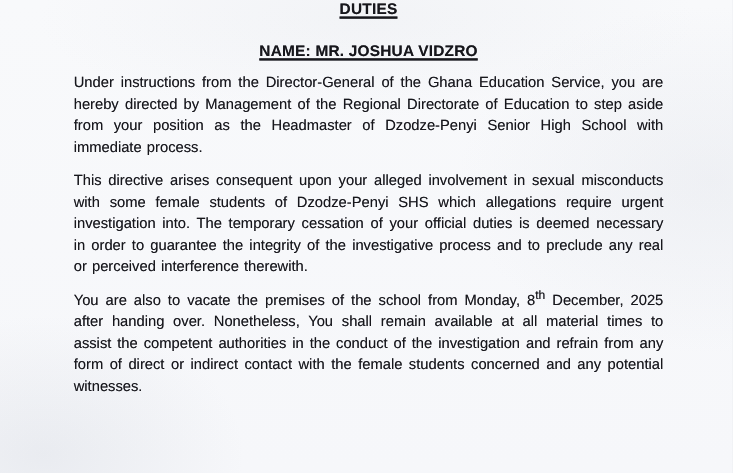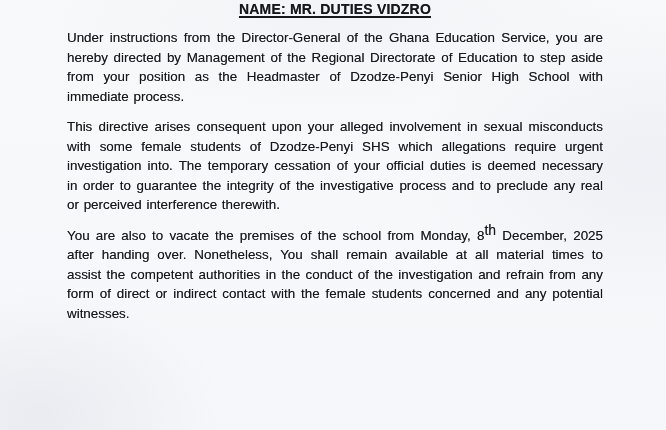--- a/index.html
+++ b/index.html
@@ -61,34 +61,35 @@
     font-size: 13.4px;
     line-height: 19.5px;
     text-align: justify;
     word-spacing: 1px;
     text-shadow: 0 0 0.4px rgba(15,15,25,0.55);
   }
   p.body-para:last-child {
     margin-bottom: 0;
   }
   sup.ordinal {
-    font-size: 14px;
+    font-size: 11px;
     line-height: 0;
     vertical-align: super;
   }
 </style>
 </head>
 <body>
 
 <div class="page">
   <div class="doc">
 
+    <div class="heading">DUTIES</div>
 
     <div class="subhead-block">
-      <div class="subhead">NAME: MR. DUTIES VIDZRO</div>
+      <div class="subhead">NAME: MR. JOSHUA VIDZRO</div>
     </div>
 
     <p class="body-para">Under instructions from the Director-General of the Ghana Education Service, you are hereby directed by Management of the Regional Directorate of Education to step aside from your position as the Headmaster of Dzodze-Penyi Senior High School with immediate process.</p>
 
     <p class="body-para">This directive arises consequent upon your alleged involvement in sexual misconducts with some female students of Dzodze-Penyi SHS which allegations require urgent investigation into. The temporary cessation of your official duties is deemed necessary in order to guarantee the integrity of the investigative process and to preclude any real or perceived interference therewith.</p>
 
 
     <p class="body-para"><span>You are also to vacate the premises of the school from Monday, 8</span><sup class="ordinal">th</sup><span> December, 2025 after handing over. Nonetheless, You shall remain available at all material times to assist the competent authorities in the conduct of the investigation and refrain from any form of direct or indirect contact with the female students concerned and any potential witnesses.</span></p>
 
   </div>

